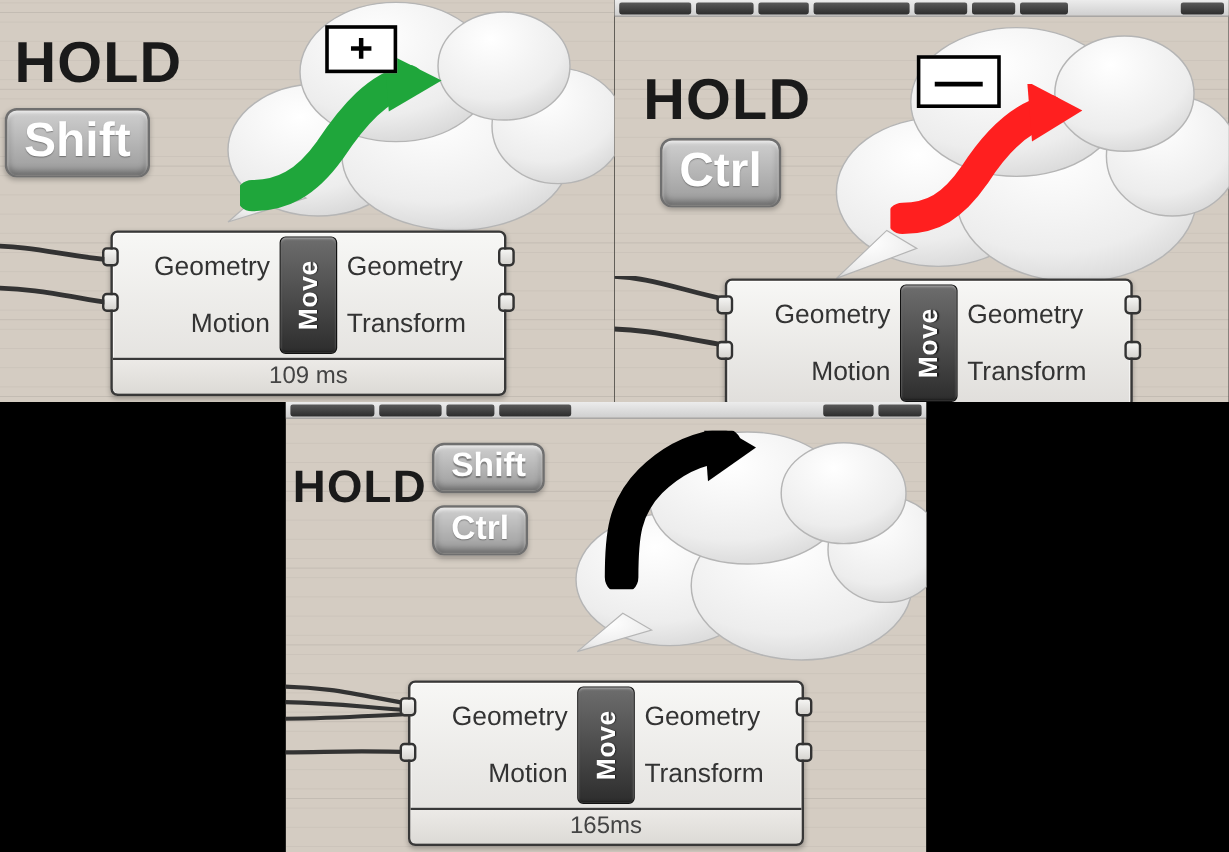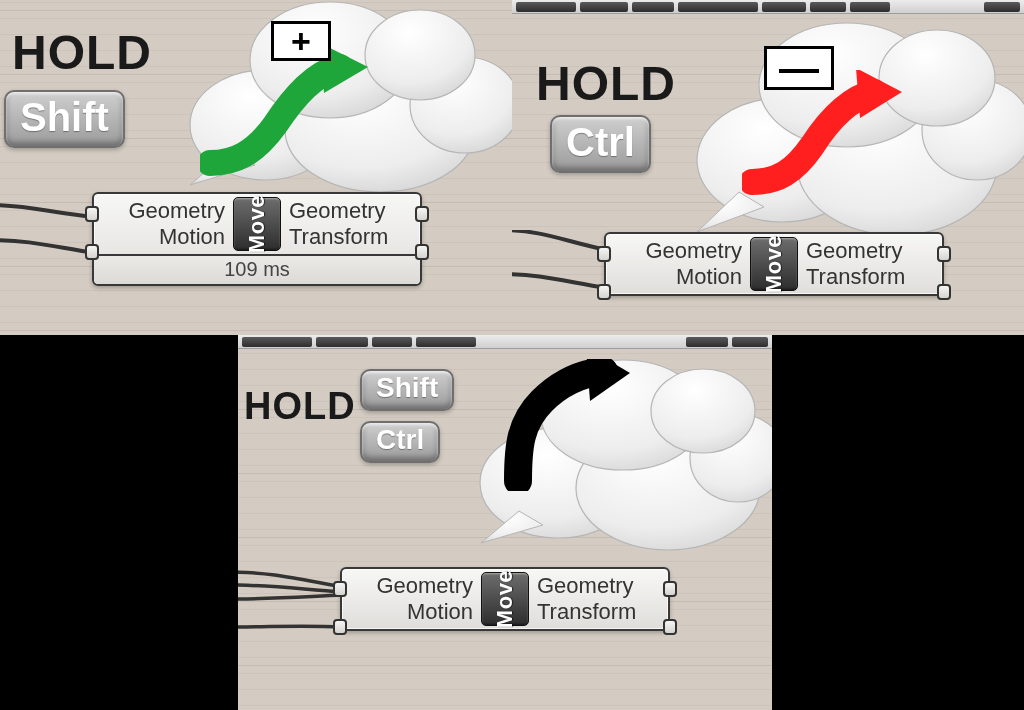--- a/index.html
+++ b/index.html
@@ -76,21 +76,21 @@
     background: linear-gradient(180deg,#f7f7f5 0%, #e0dedb 100%);
     box-shadow: 0 2px 4px rgba(0,0,0,0.25),
                 inset 0 0 0 1px rgba(255,255,255,0.7);
     color: #333;
     font-size: 22px;
   }
   .node-body {
     position: relative;
     display: flex;
     align-items: stretch;
-    height: 60px;
+    height: 104px;
   }
   .node-col {
     flex: 1;
     display: flex;
     flex-direction: column;
     justify-content: space-around;
     padding: 4px 6px;
   }
   .node-col.left  { text-align: right; align-items: flex-end; }
   .node-col.right { text-align: left;  align-items: flex-start; }
@@ -374,15 +374,16 @@
       <div class="node-center">
         <span>Move</span>
       </div>
       <div class="node-col right">
         <span>Geometry</span>
         <span>Transform</span>
       </div>
       <div class="port right" style="top:12px;"></div>
       <div class="port right" style="top:50px;"></div>
     </div>
+    <div class="node-footer">165ms</div>
   </div>
 
 </div>
 
 </body></html>

